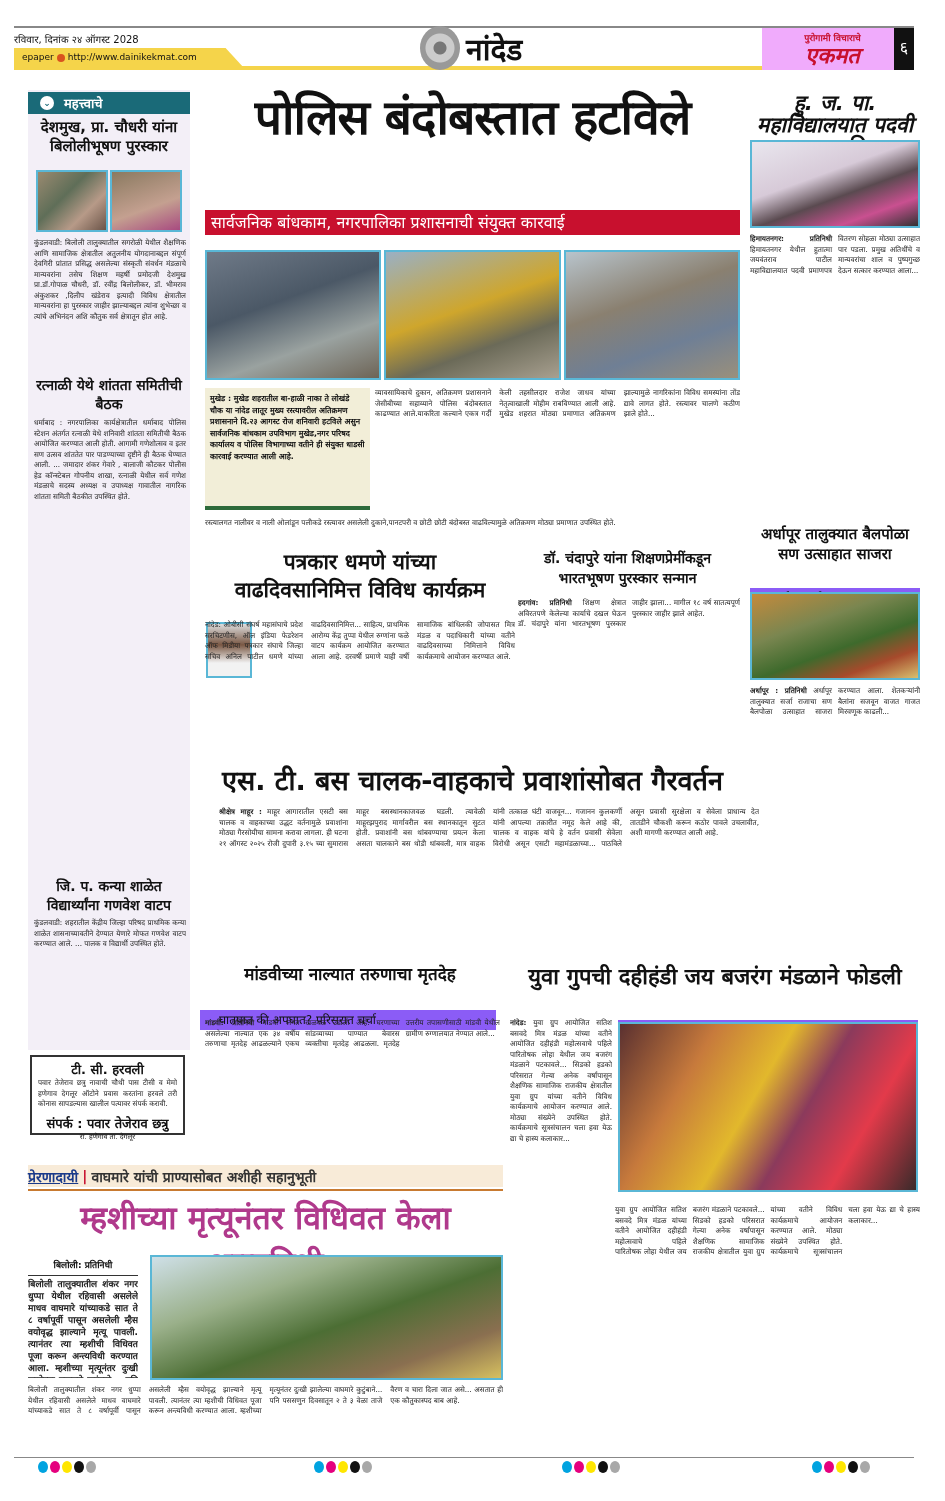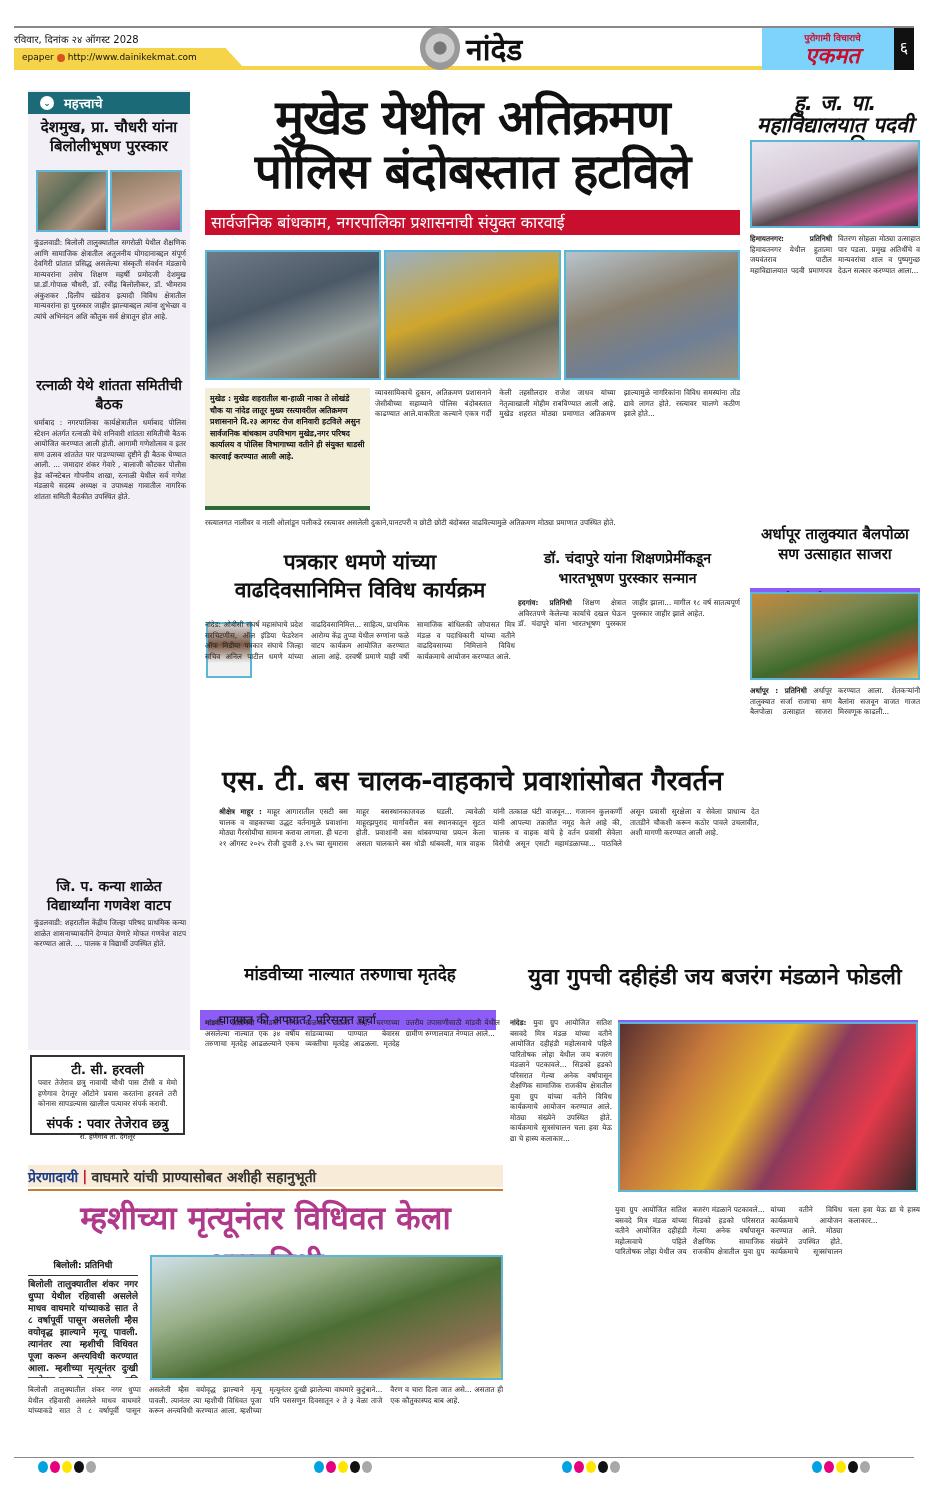--- a/index.html
+++ b/index.html
@@ -6,21 +6,21 @@
   body { width: 945px; height: 1501px; background: #fff; font-family: "DejaVu Sans", sans-serif; position: relative; overflow: hidden; color: #111; }
   .abs { position: absolute; }
   
   #masthead { left: 14px; top: 26px; width: 900px; height: 44px; border-top: 2px solid #888; border-bottom: 4px solid #f5d44a; }
   #date { left: 14px; top: 32px; font-size: 10px; }
   #epaper { left: 14px; top: 48px; width: 230px; height: 20px; background: #f5d44a; clip-path: polygon(0 0, 92% 0, 100% 100%, 0 100%); font-size: 9px; padding: 4px 8px; }
   #epaper .dot { display:inline-block; width:8px; height:8px; border-radius:50%; background:#d9531e; vertical-align:middle; margin:0 3px; }
   #city { left: 420px; top: 24px; height: 48px; display:flex; align-items:center; gap:6px; }
   #city .logo { width: 40px; height: 44px; background: radial-gradient(circle at 50% 50%, #777 0 6px, #ccc 7px 14px, #999 15px 20px); border-radius: 50%; }
   #city .name { font-size: 30px; font-weight: bold; font-family: "DejaVu Sans", sans-serif; }
-  #brand { left: 762px; top: 28px; width: 132px; height: 42px; background: #7dd3fc; text-align:center;padding-left:9px; }
+  #brand { left: 762px; top: 28px; width: 132px; height: 42px; background: #f0abfc; text-align:center;padding-left:9px; }
   #brand .tag { font-size: 9px; color: #c8102e; font-weight:bold; margin-top:3px; }
   #brand .name { font-size: 22px; color: #c8102e; font-weight:bold; font-style: italic; line-height: 24px; }
   #pageno { left: 894px; top: 28px; width: 20px; height: 42px; background: #111; color: #fff; font-size: 16px; text-align:center; padding-top: 8px; }
   #imp-bar { left: 28px; top: 92px; width: 162px; height: 22px; background: #1a6a78; color:#fff; font-weight:bold; font-size: 13px; display:flex; align-items:center; gap: 10px; padding-left: 12px; }
   #imp-bar .ic { width: 14px; height: 14px; border-radius:50%; background:#fff; color:#1a6a78; font-size:9px; text-align:center; line-height:14px; }
   .lbox { background: #f3eff7; }
   .h-lft { font-weight: bold; font-size: 15px; line-height: 19px; text-align: center; }
   .body-txt { font-size: 7.2px; line-height: 10.5px; color: #222; text-align: justify; overflow: hidden; }
   .photo { background: linear-gradient(135deg, #9a8a70, #5f6e58 40%, #b79a88 70%, #6b5448); border: 2px solid #5ab7d6; }
   .ph-gray { background: linear-gradient(160deg, #888, #5e6a5a 50%, #a99 80%); }
@@ -74,21 +74,20 @@
 <div class="abs body-txt" style="left:34px;top:918px;width:152px;height:110px;">कुंडलवाडी: शहरातील केंद्रीय जिल्हा परिषद प्राथमिक कन्या शाळेत शासनाच्यावतीने देण्यात येणारे मोफत गणवेश वाटप करण्यात आले. ... पालक व विद्यार्थी उपस्थित होते.</div>
 
 <div class="abs" style="left:30px;top:1055px;width:155px;height:80px;border:2px solid #333;padding:3px 6px;text-align:center;">
   <div style="font-size:13px;font-weight:bold;">टी. सी. हरवली</div>
   <div class="body-txt" style="text-align:justify;height:36px;">पवार तेजेराव छत्रु नावाची चौथी पास टीसी व मेमो हणेगाव देगलूर ऑटोने प्रवास करतांना हरवले तरी कोनास सापडल्यास खालील पत्यावर संपर्क करावी.</div>
   <div style="font-size:13px;font-weight:bold;">संपर्क : पवार तेजेराव छत्रु</div>
   <div style="font-size:7px;">रा. हणेगाव ता. देगलूर</div>
 </div>
 
 <div id="main-h" class="abs">
-  <div>मुखेड येथील अतिक्रमण</div>
   <div>पोलिस बंदोबस्तात हटविले</div>
 </div>
 <div id="main-sub" class="abs">सार्वजनिक बांधकाम, नगरपालिका प्रशासनाची संयुक्त कारवाई</div>
 <div id="main-photos" class="abs">
   <div class="ph-gray" style="background:linear-gradient(160deg,#6f7a88,#4b5866 40%,#9aa2a0 70%,#6d6456);"></div>
   <div style="background:linear-gradient(160deg,#9ab0c4,#cfa62c 45%,#6b6a58 70%,#a8a090);"></div>
   <div style="background:linear-gradient(160deg,#b8c4cc,#8a8070 40%,#6f7f95 70%,#9a907c);"></div>
 </div>
 <div class="abs lede">मुखेड : मुखेड शहरातील बा-हाळी नाका ते लोखंडे चौक या नांदेड लातूर मुख्य रस्त्यावरील अतिक्रमण प्रशासनाने दि.२३ आगस्ट रोज शनिवारी हटविले असुन सार्वजनिक बांधकाम उपविभाग मुखेड,नगर परिषद कार्यालय व पोलिस विभागाच्या वतीने ही संयुक्त धाडसी कारवाई करण्यात आली आहे.</div>
 <div class="abs body-txt" style="left:375px;top:388px;width:365px;height:120px;column-count:3;column-gap:8px;">व्यावसायिकाचे दुकान, अतिक्रमण प्रशासनाने जेसीबीच्या सहाय्याने पोलिस बंदोबस्तात काढण्यात आले.याकरिता कल्याने एकत्र गर्दी केली तहसीलदार राजेश जाधव यांच्या नेतृत्वाखाली मोहीम राबविण्यात आली आहे. मुखेड शहरात मोठ्या प्रमाणात अतिक्रमण झाल्यामुळे नागरिकांना विविध समस्यांना तोंड द्यावे लागत होते. रस्त्यावर चालणे कठीण झाले होते...</div>
@@ -141,21 +140,21 @@
 <div class="abs h2" style="left:510px;top:962px;width:410px;font-size:22px;line-height:30px;">युवा गुपची दहीहंडी जय बजरंग मंडळाने फोडली</div>
 <div class="abs gray-bar" style="left:618px;top:1000px;width:300px;font-size:13px;">गौतमी पाटील यांच्या अदाकारीवर तरुणाई थिरकली</div>
 <div class="abs" style="left:618px;top:1022px;width:300px;height:170px;border:2px solid #5ab7d6;background:linear-gradient(120deg,#5a3030,#c77a3c 25%,#e2b82c 45%,#8b3a5c 60%,#e33a4a 78%,#3a2a2a);"></div>
 <div class="abs body-txt" style="left:510px;top:1018px;width:102px;height:240px;">
   <b>नांदेड:</b>
   <span>युवा ग्रुप आयोजित सतिश बसवदे मित्र मंडळ यांच्या वतीने आयोजित दहीहंडी महोत्सवाचे पहिले पारितोषक लोहा येथील जय बजरंग मंडळाने पटकावले... सिडको हडको परिसरात गेल्या अनेक वर्षांपासून शैक्षणिक सामाजिक राजकीय क्षेत्रातील युवा ग्रुप यांच्या वतीने विविध कार्यक्रमाचे आयोजन करण्यात आले. मोठ्या संख्येने उपस्थित होते. कार्यक्रमाचे सूत्रसंचालन चला हवा येऊ द्या चे हास्य कलाकार...</span>
 </div>
 <div class="abs body-txt" style="left:615px;top:1205px;width:305px;height:245px;column-count:4;column-gap:6px;">युवा ग्रुप आयोजित सतिश बसवदे मित्र मंडळ यांच्या वतीने आयोजित दहीहंडी महोत्सवाचे पहिले पारितोषक लोहा येथील जय बजरंग मंडळाने पटकावले... सिडको हडको परिसरात गेल्या अनेक वर्षांपासून शैक्षणिक सामाजिक राजकीय क्षेत्रातील युवा ग्रुप यांच्या वतीने विविध कार्यक्रमाचे आयोजन करण्यात आले. मोठ्या संख्येने उपस्थित होते. कार्यक्रमाचे सूत्रसंचालन चला हवा येऊ द्या चे हास्य कलाकार...</div>
 
 <div class="abs" style="left:28px;top:1165px;width:475px;height:22px;background:#f8ebd8;display:flex;align-items:center;gap:4px;font-size:14px;font-weight:bold;">
-  <span style="color:#1a3a8a;">प्रेरणादायी</span>
+  <span style="color:#1a3a8a;text-decoration:underline;">प्रेरणादायी</span>
   <span style="color:#c8102e;">|</span>
   <span style="color:#333;">वाघमारे यांची प्राण्यासोबत अशीही सहानुभूती</span>
 </div>
 <div class="abs" style="left:28px;top:1189px;width:475px;height:2px;background:#c87a30;"></div>
 <div class="abs h2" style="left:28px;top:1195px;width:475px;font-size:32px;line-height:46px;color:#b0398c;">म्हशीच्या मृत्यूनंतर विधिवत केला अन्त्यविधी</div>
 <div class="abs" style="left:28px;top:1258px;width:110px;font-size:9px;font-weight:bold;text-align:center;border-bottom:1px solid #333;padding-bottom:4px;">बिलोली: प्रतिनिधी</div>
 <div class="abs body-txt" style="left:28px;top:1278px;width:110px;height:100px;font-size:9px;line-height:12px;font-weight:bold;">बिलोली तालुक्यातील शंकर नगर धुप्पा येथील रहिवासी असलेले माधव वाघमारे यांच्याकडे सात ते ८ वर्षापूर्वी पासून असलेली म्हैस वयोवृद्ध झाल्याने मृत्यू पावली. त्यानंतर त्या म्हशीची विधिवत पूजा करून अन्त्यविधी करण्यात आला. म्हशीच्या मृत्यूनंतर दुःखी झालेल्या वाघमारे कुटुंबाने... पनि पससणुन दिवसातून २ ते ३ वेळा ताजे वैरण व चारा दिला जात असे... असतात ही एक कौतुकास्पद बाब आहे.</div>
 <div class="abs" style="left:150px;top:1255px;width:353px;height:125px;border:2px solid #5ab7d6;background:linear-gradient(160deg,#cfe0e8,#9ab08a 30%,#4c6e34 55%,#8a6f50 80%,#d6c060);"></div>
 <div class="abs body-txt" style="left:28px;top:1385px;width:475px;height:65px;column-count:4;column-gap:8px;">बिलोली तालुक्यातील शंकर नगर धुप्पा येथील रहिवासी असलेले माधव वाघमारे यांच्याकडे सात ते ८ वर्षापूर्वी पासून असलेली म्हैस वयोवृद्ध झाल्याने मृत्यू पावली. त्यानंतर त्या म्हशीची विधिवत पूजा करून अन्त्यविधी करण्यात आला. म्हशीच्या मृत्यूनंतर दुःखी झालेल्या वाघमारे कुटुंबाने... पनि पससणुन दिवसातून २ ते ३ वेळा ताजे वैरण व चारा दिला जात असे... असतात ही एक कौतुकास्पद बाब आहे.</div>
 

